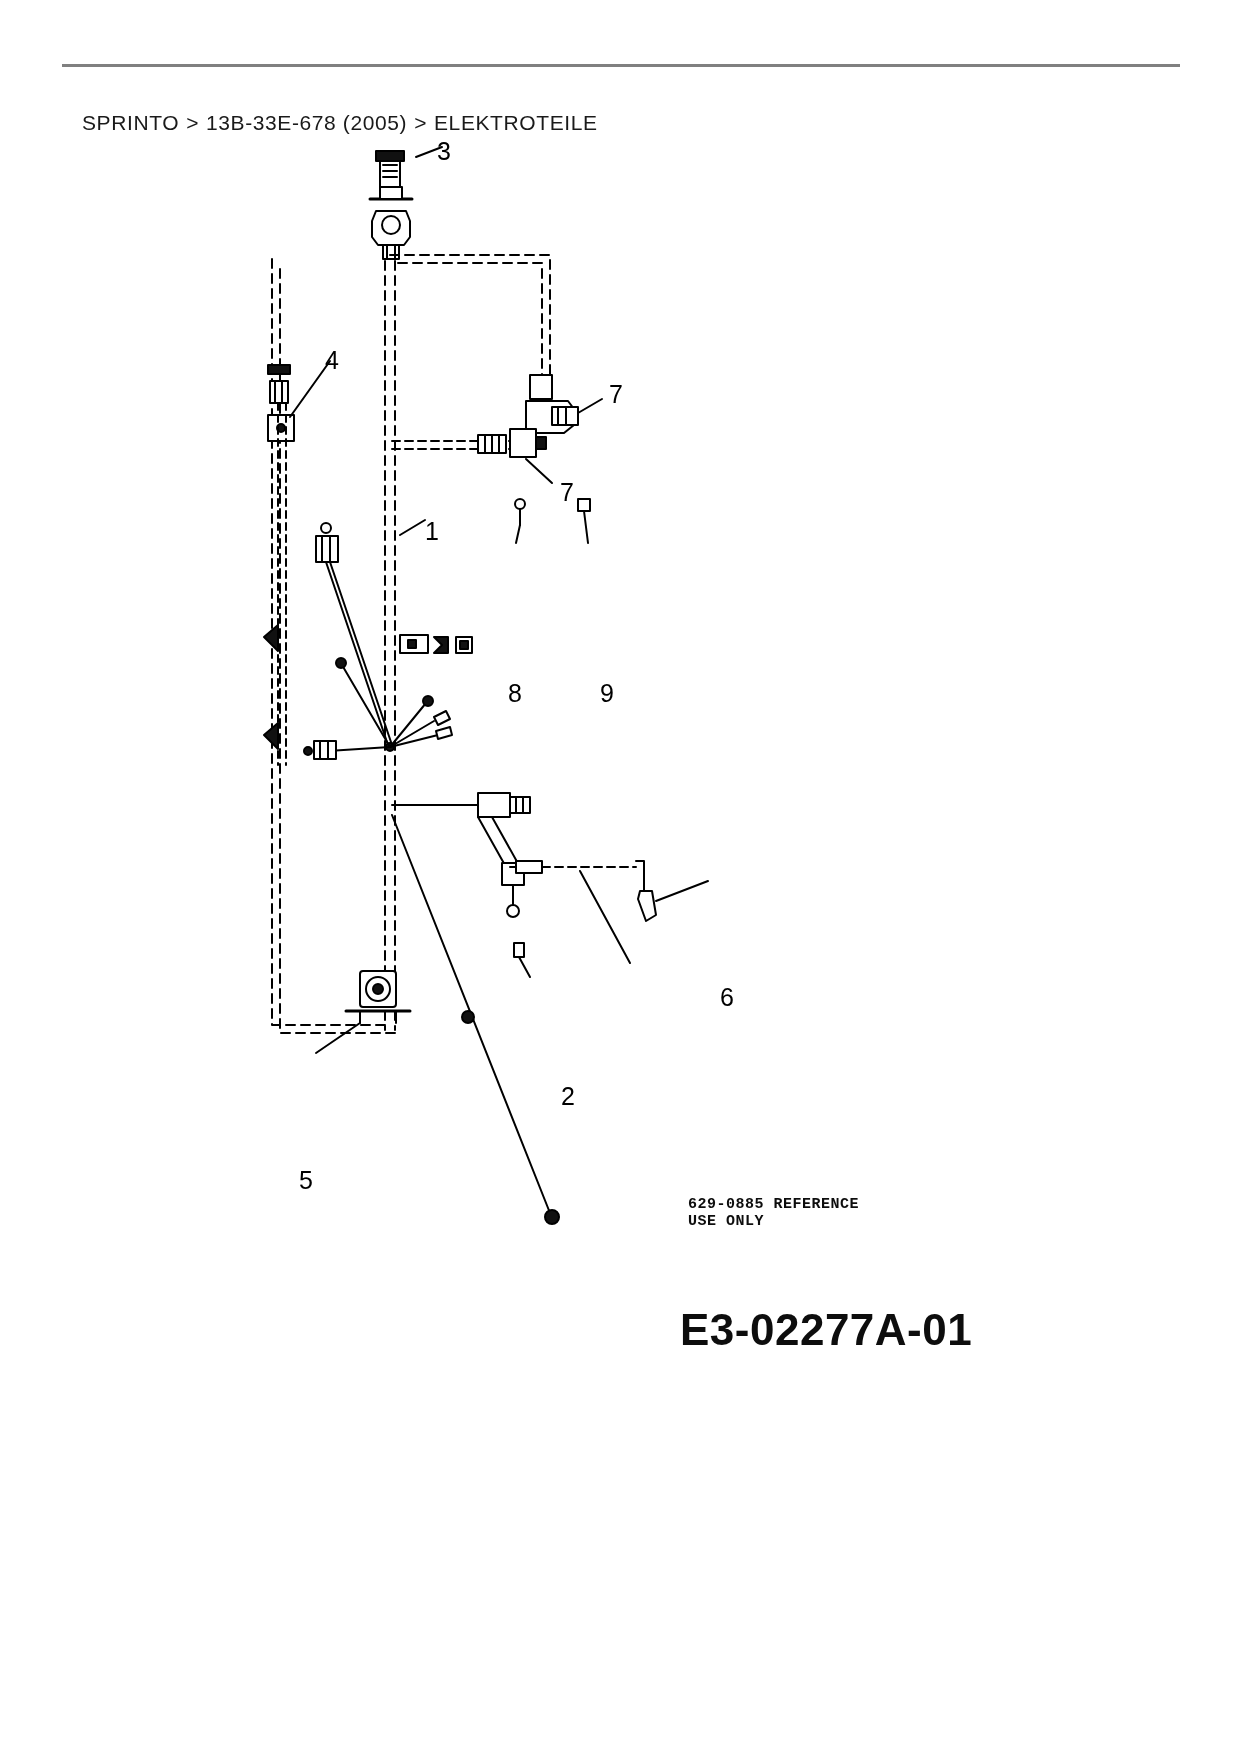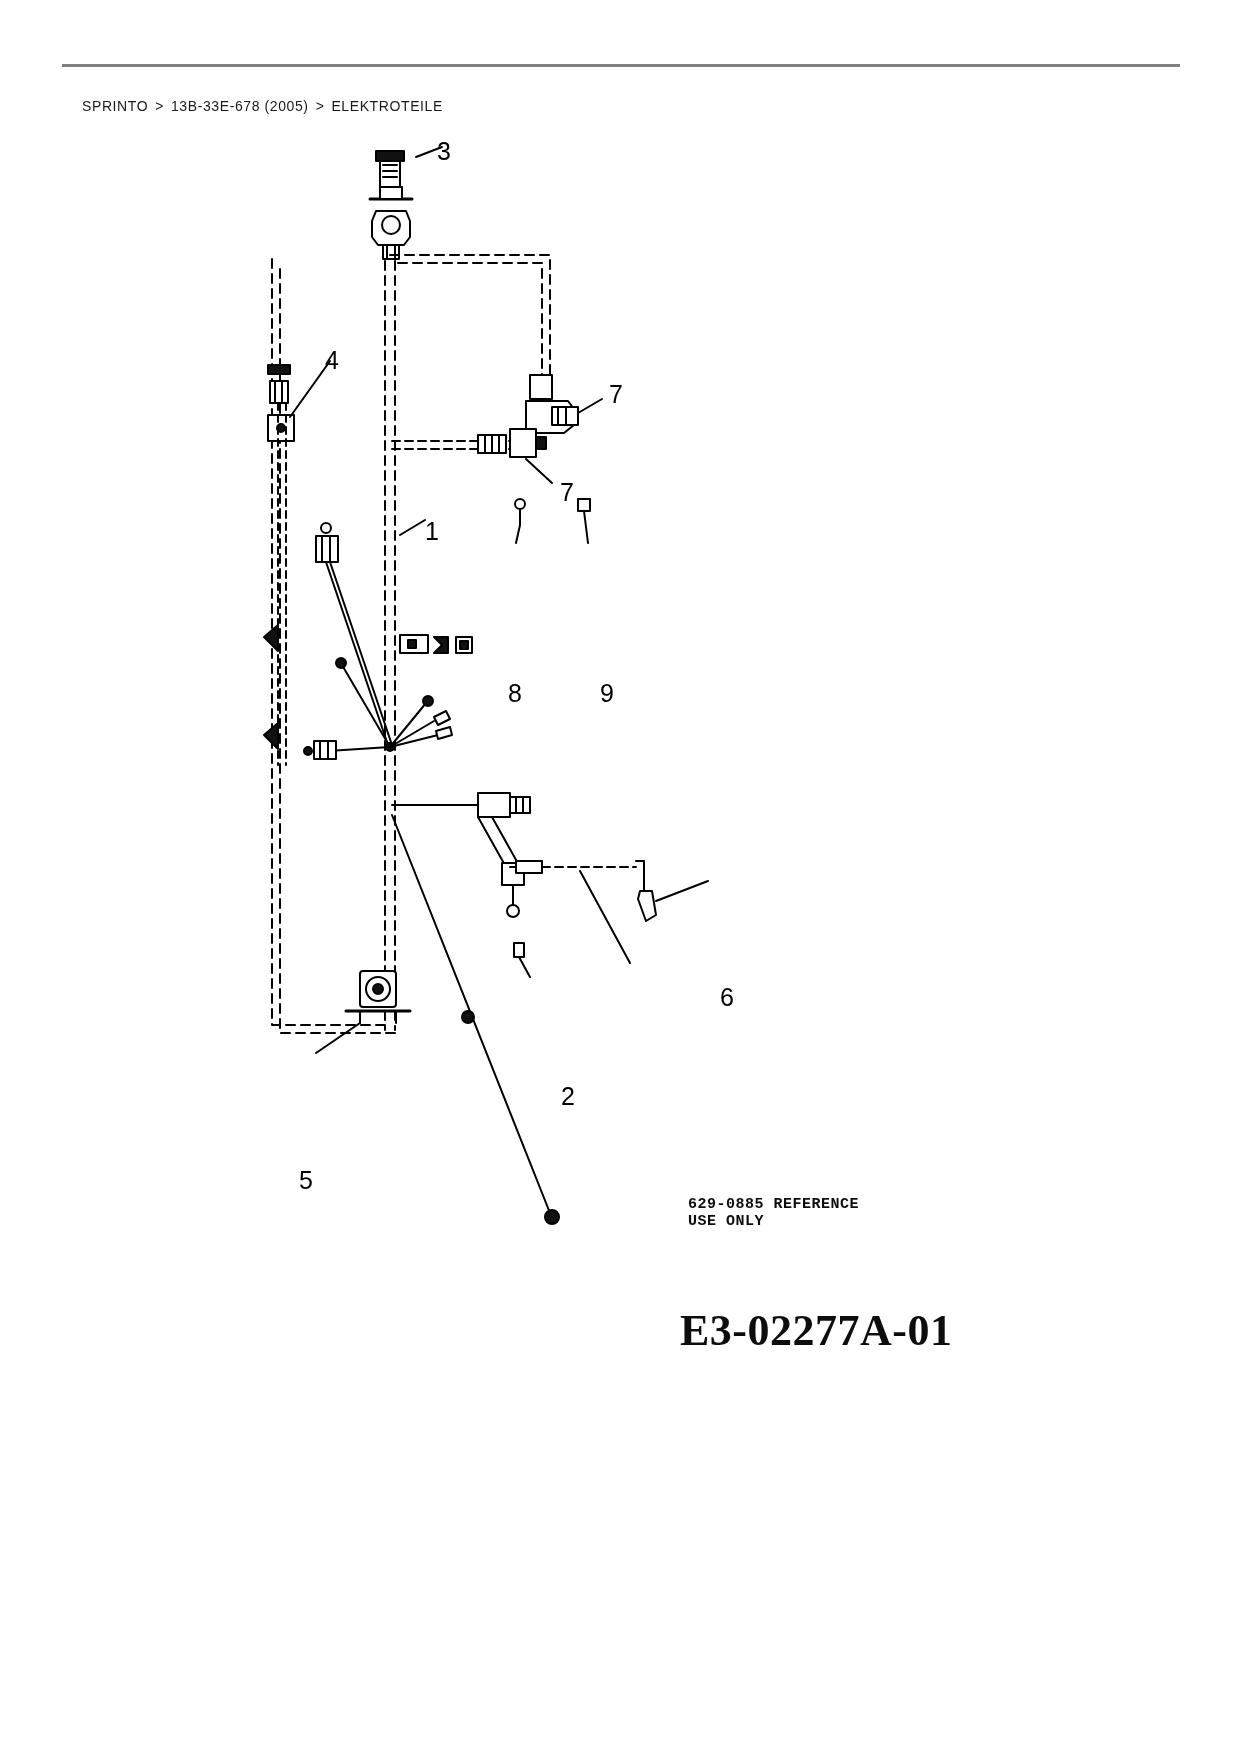--- a/index.html
+++ b/index.html
@@ -23,22 +23,22 @@
     position: absolute;
     left: 62px;
     top: 64px;
     width: 1118px;
     height: 3px;
     background: #808080;
   }
   .breadcrumb {
     position: absolute;
     left: 82px;
-    top: 98px;
-    font-size: 14px;
+    top: 111px;
+    font-size: 21px;
     letter-spacing: 0.6px;
     white-space: nowrap;
     color: #1a1a1a;
   }
   .breadcrumb .sep {
     padding: 0 7px;
     color: #1a1a1a;
   }
   .diagram-area {
     position: absolute;
@@ -55,21 +55,21 @@
     font-family: "Liberation Sans", sans-serif;
     font-size: 25px;
     font-weight: 400;
     color: #000000;
     line-height: 1;
   }
   .drawing-code {
     position: absolute;
     left: 680px;
     top: 1305px;
-    font-family: Liberation Serif, serif;
+    font-family: Liberation Sans, sans-serif;
     font-size: 44px;
     font-weight: 700;
     letter-spacing: 0.5px;
     color: #0d0d0d;
   }
   .ref-note {
     position: absolute;
     left: 688px;
     top: 1188px;
     font-family: "Liberation Mono", monospace;

